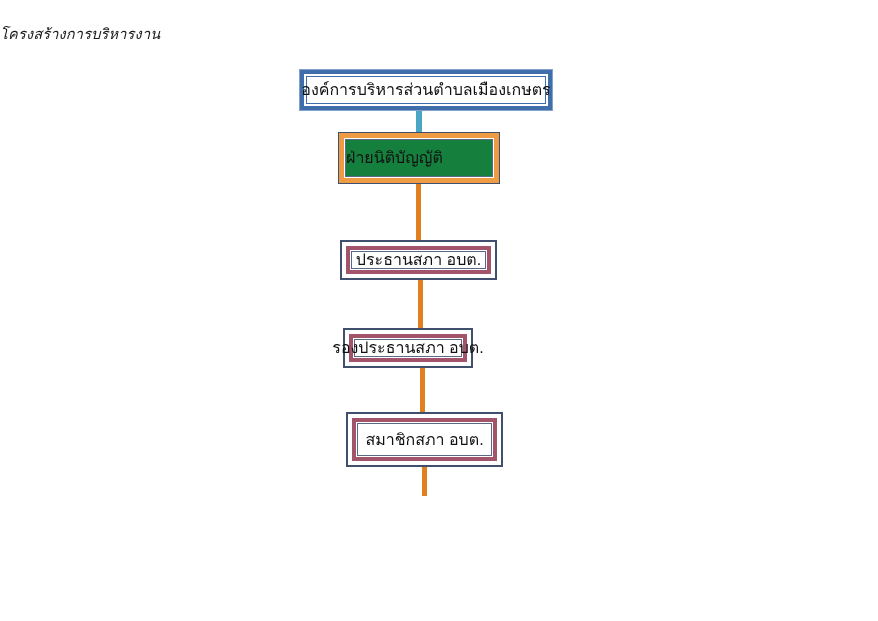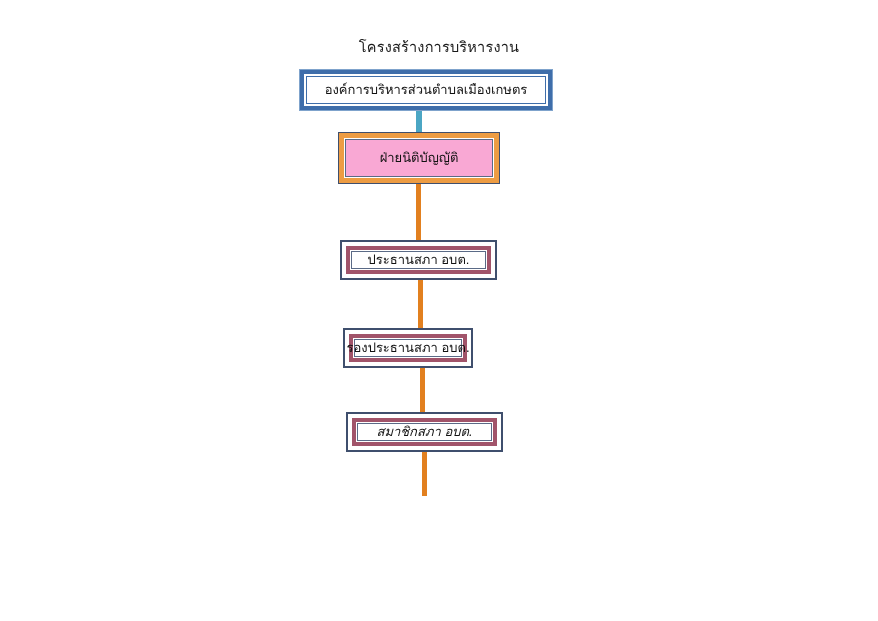--- a/index.html
+++ b/index.html
@@ -19,40 +19,41 @@
     position: absolute;
     left: 0; top: 0;
     width: 878px;
     height: 621px;
   }
 
   
   .chart-title {
     position: absolute;
     left: 0;
-    top: 35px;
+    top: 22px;
     width: 878px;
-    text-align: center;
+    text-align: left;
     font-size: 14.5px;
     color: #1a1a1a;
     letter-spacing: 0.2px;
     white-space: nowrap;
+    font-style: italic;
   }
 
   
   .node {
     position: absolute;
     box-sizing: border-box;
     background: #ffffff;
     display: flex;
     align-items: center;
     justify-content: center;
   }
   .node-label {
-    font-size: 13px;
+    font-size: 16px;
     color: #111111;
     line-height: 1.2;
     white-space: nowrap;
     text-align: center;
   }
 
   
   .node--root {
     border: 4px solid #3f6eaa;
     outline: 1px solid #7fa3cc;
@@ -84,24 +85,23 @@
     display: flex;
     align-items: center;
     justify-content: center;
     padding: 1px;
   }
   .node--orange .node-inner {
     box-sizing: border-box;
     width: 100%;
     height: 100%;
     border: 1px solid #5a6a86;
-    background: #f9a8d4;
+    background: #15803d;
     display: flex;
     align-items: center;
-    justify-content: center;
   }
 
   
   .node--maroon {
     border: 2px solid #3f4f6d;
     padding: 4px;
     justify-content: center;
   }
   .node--maroon .node-band {
     box-sizing: border-box;
@@ -172,21 +172,21 @@
   </div>
 
   <div class="node node--maroon" style="left:343px; top:328px; width:130px; height:40px;">
     <div class="node-band">
       <div class="node-inner">
         <span class="node-label">รองประธานสภา อบต.</span>
       </div>
     </div>
   </div>
 
-  <div class="node node--maroon" style="left:346px; top:412px; width:157px; height:40px;font-style:italic;">
+  <div class="node node--maroon" style="left:346px; top:412px; width:157px; height:55px;">
     <div class="node-band">
       <div class="node-inner">
         <span class="node-label">สมาชิกสภา อบต.</span>
       </div>
     </div>
   </div>
 
 
 </div>
 

